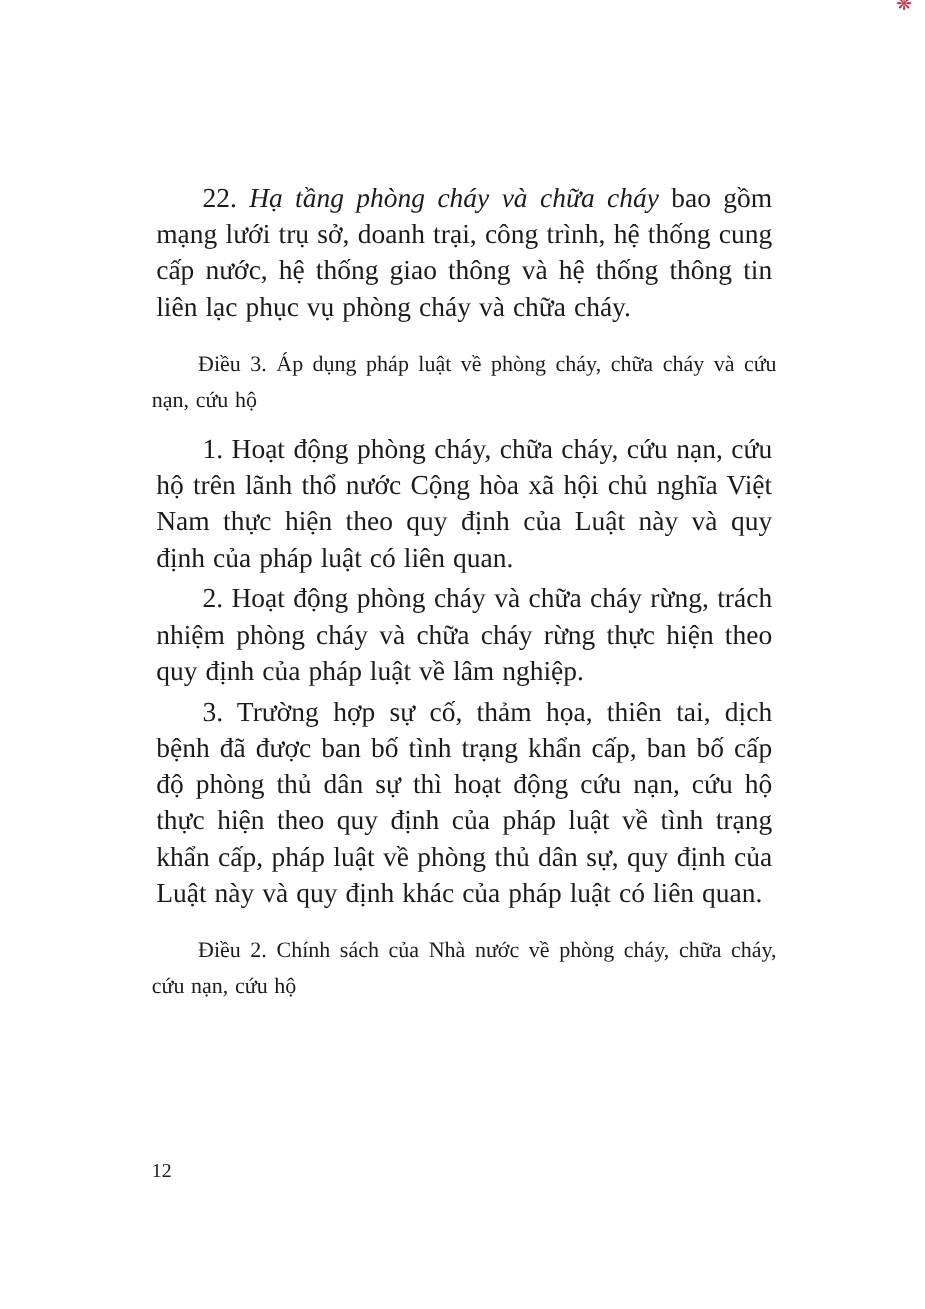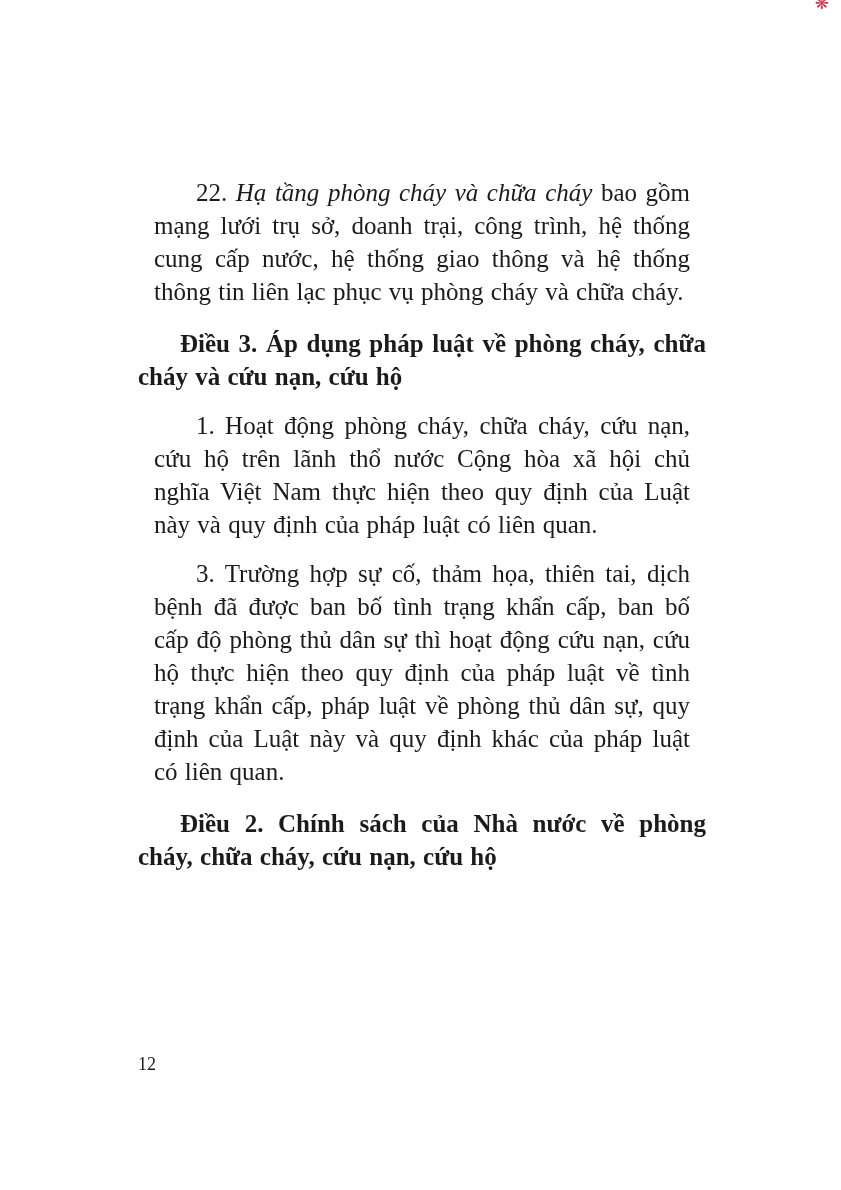--- a/index.html
+++ b/index.html
@@ -28,29 +28,29 @@
   .text-block {
     position: absolute;
     left: 138px;
     top: 160px;
     width: 568px;
     font-size: 25px;
     line-height: 33px;
     text-align: justify;
   }
   .text-block p {
-    margin: 16px;
+    margin: 4px;
     text-indent: 42px;
     word-spacing: 1px;
   }
   .text-block h2 {
     margin: 19px 0 11px 0;
-    font-size: 25px;
+    font-size: 20px;
     line-height: 33px;
-    font-weight: bold;
+    font-weight: normal;
     text-indent: 42px;
     text-align: justify;
     word-spacing: 1px;
   }
   .term-italic {
     font-style: italic;
   }
   .page-number {
     position: absolute;
     left: 138px;
@@ -69,20 +69,21 @@
   <div class="text-block">
 
     <p>
       <span>22. </span><span class="term-italic">Hạ tầng phòng cháy và chữa cháy</span><span> bao gồm mạng lưới trụ sở, doanh trại, công trình, hệ thống cung cấp nước, hệ thống giao thông và hệ thống thông tin liên lạc phục vụ phòng cháy và chữa cháy.</span>
     </p>
 
     <h2>Điều 3. Áp dụng pháp luật về phòng cháy, chữa cháy và cứu nạn, cứu hộ</h2>
 
     <p>1. Hoạt động phòng cháy, chữa cháy, cứu nạn, cứu hộ trên lãnh thổ nước Cộng hòa xã hội chủ nghĩa Việt Nam thực hiện theo quy định của Luật này và quy định của pháp luật có liên quan.</p>
 
+    <p>2. Hoạt động phòng cháy và chữa cháy rừng, trách nhiệm phòng cháy và chữa cháy rừng thực hiện theo quy định của pháp luật về lâm nghiệp.</p>
 
     <p>3. Trường hợp sự cố, thảm họa, thiên tai, dịch bệnh đã được ban bố tình trạng khẩn cấp, ban bố cấp độ phòng thủ dân sự thì hoạt động cứu nạn, cứu hộ thực hiện theo quy định của pháp luật về tình trạng khẩn cấp, pháp luật về phòng thủ dân sự, quy định của Luật này và quy định khác của pháp luật có liên quan.</p>
 
     <h2>Điều 2. Chính sách của Nhà nước về phòng cháy, chữa cháy, cứu nạn, cứu hộ</h2>
 
 
   </div>
 
   <div class="page-number">12</div>
 

